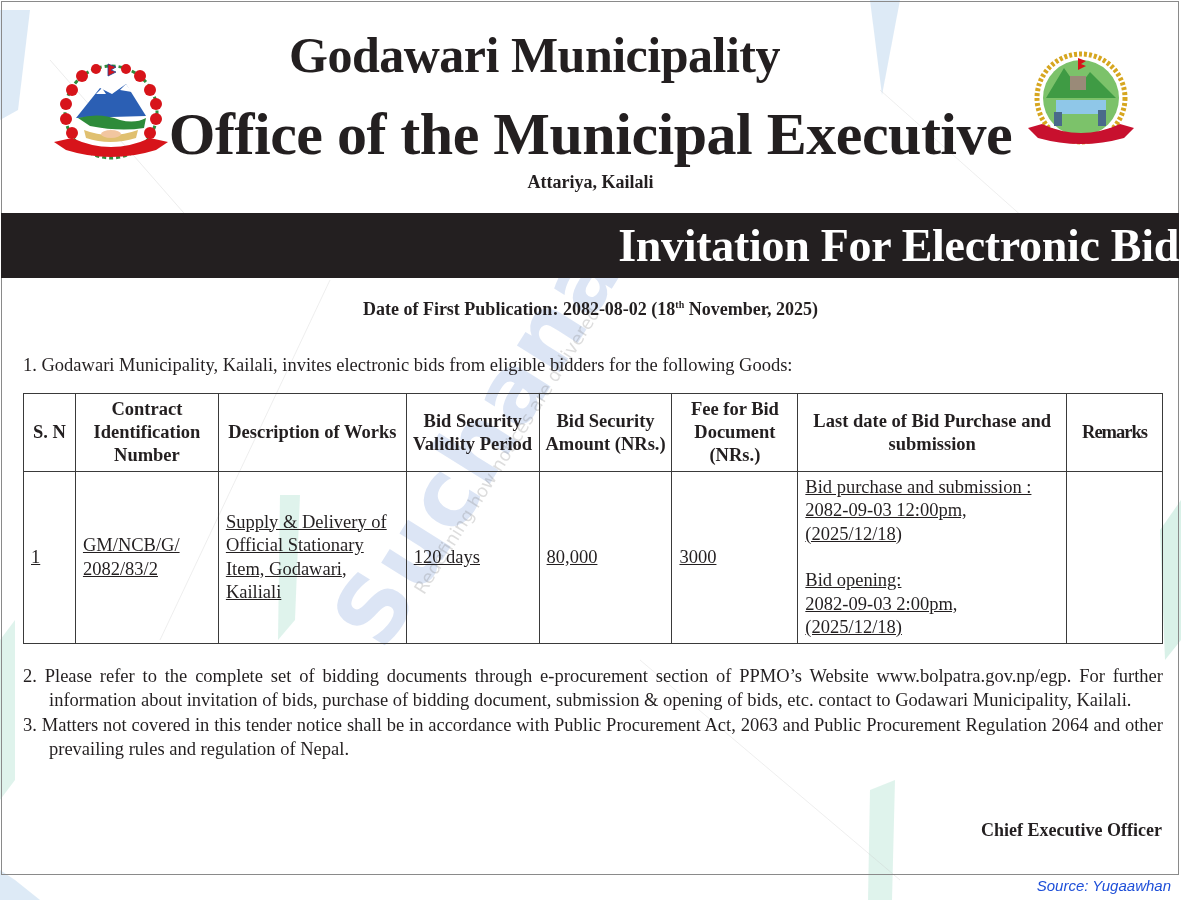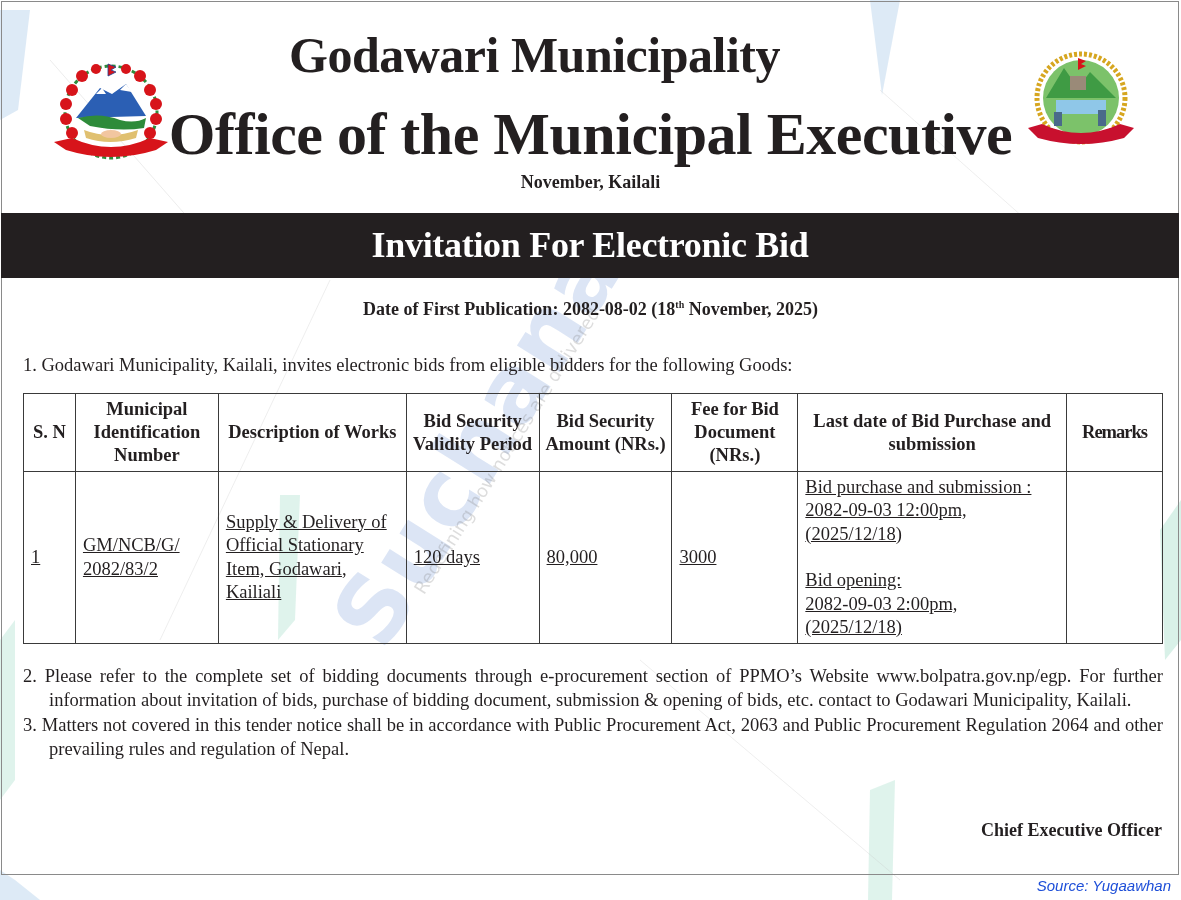--- a/index.html
+++ b/index.html
@@ -39,21 +39,21 @@
     }
     .subloc {
       position: absolute; left: 0; width: 1181px; top: 172px; text-align: center;
       font-size: 18px; font-weight: bold;
     }
     .banner {
       position: absolute; left: 1px; top: 213px; width: 1178px; height: 65px;
       background: #231f20; color: #ffffff; text-align: center;
     }
     .banner span {
-      display: block; font-size: 36px; font-weight: bold; line-height: 65px; letter-spacing: -0.3px;
+      display: block; font-size: 46px; font-weight: bold; line-height: 65px; letter-spacing: -0.3px; text-align: right;
     }
     .pubdate {
       position: absolute; left: 0; width: 1181px; top: 299px; text-align: center;
       font-size: 18px; font-weight: bold;
     }
     .pubdate sup { font-size: 10px; }
     .para {
       position: absolute; left: 23px; width: 1140px; font-size: 18.5px; line-height: 24px;
       text-align: justify;
     }
@@ -143,21 +143,21 @@
     <rect x="46" y="26" width="16" height="14" fill="#9a8a78"></rect>
     <polygon points="54,8 54,20 62,16 57,14 62,11" fill="#d7141a"></polygon>
     <rect x="30" y="62" width="8" height="14" fill="#4a6a8a"></rect>
     <rect x="74" y="60" width="8" height="16" fill="#4a6a8a"></rect>
     <path d="M4,78 L18,74 Q57,92 96,74 L110,78 L100,88 Q57,100 14,88 Z" fill="#c8102e"></path>
   </g>
 </svg>
 
 <div class="title1">Godawari Municipality</div>
 <div class="title2">Office of the Municipal Executive</div>
-<div class="subloc">November, Kailali</div>
+<div class="subloc">Attariya, Kailali</div>
 
 <div class="banner">
   <span>Invitation For Electronic Bid</span>
 </div>
 
 <div class="pubdate">
   <span>Date of First Publication: 2082-08-02 (18</span><sup>th</sup><span> November, 2025)</span>
 </div>
 
 <div class="para para1">1. Godawari Municipality, Kailali, invites electronic bids from eligible bidders for the following Goods:</div>
@@ -169,21 +169,21 @@
       <col style="width:188px">
       <col style="width:133px">
     <col style="width:133px">
       <col style="width:126px">
       <col style="width:269px">
       <col style="width:96px">
   </colgroup>
   <thead>
     <tr>
       <th>S. N</th>
-      <th>Municipal Identification Number</th>
+      <th>Contract Identification Number</th>
       <th>Description of Works</th>
       <th>Bid Security Validity Period</th>
       <th>Bid Security Amount (NRs.)</th>
       <th>Fee for Bid Document (NRs.)</th>
       <th>Last date of Bid Purchase and submission</th>
       <th class="remarks-h">Remarks</th>
     </tr>
   </thead>
   <tbody>
     <tr>

